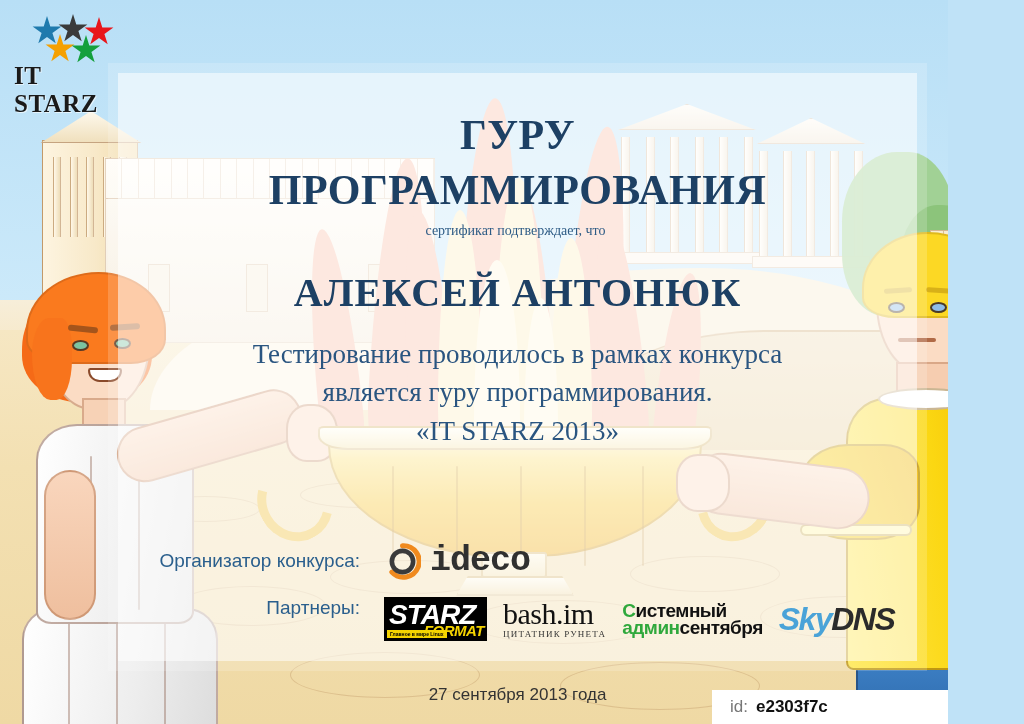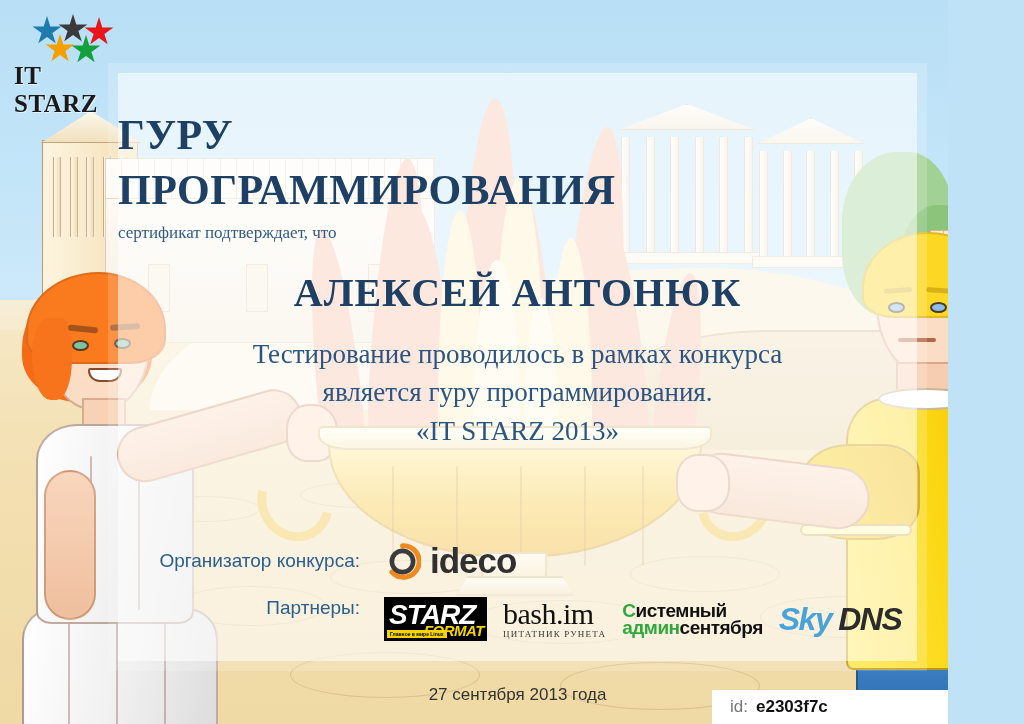--- a/index.html
+++ b/index.html
@@ -298,29 +298,30 @@
     font-weight:700; font-size:25px; letter-spacing:.5px;
     color:#1a1a1a; margin-top:2px;
     text-shadow:1px 1px 0 rgba(255,255,255,.6);
   }
 
   
   .content { position:absolute; left:118px; top:73px; width:799px; height:588px; }
 
   .title {
     position:absolute; left:0; right:0; top:35px;
+    text-align:center;
     font-family:"Liberation Serif", serif;
     font-weight:700; font-size:42px; line-height:1.32;
     color:#1d4064; letter-spacing:.5px;
   }
   .subtitle {
     position:absolute; left:0; right:4px; top:150px;
-    text-align:left;
-    font-family:"Liberation Serif", serif;
-    font-size:17px; color:#2d5b85;
+    text-align:center;
+    font-family:"Liberation Serif", serif;
+    font-size:14px; color:#2d5b85;
   }
   .name {
     position:absolute; left:0; right:0; top:196px;
     text-align:center;
     font-family:"Liberation Serif", serif;
     font-weight:700; font-size:40px; color:#1d4064;
     letter-spacing:1px;
   }
   .body-text {
     position:absolute; left:0; right:0; top:262px;
@@ -334,21 +335,21 @@
     display:flex; align-items:center;
   }
   .org-label {
     font-family:"Liberation Sans", sans-serif;
     font-size:19px; color:#2a5f8d; width:226px; text-align:right;
     padding-right:24px;
   }
   .ideco { display:flex; align-items:center; gap:9px; }
   .ideco-mark { width:37px; height:37px; position:relative; }
   .ideco-word {
-    font-family:Liberation Sans, sans-serif;
+    font-family:Liberation Mono, monospace;
     font-weight:700; font-size:35px; color:#303030; letter-spacing:-1px;
   }
 
   .part-row {
     position:absolute; left:40px; top:524px; width:760px;
     display:flex; align-items:flex-start;
   }
   .part-label {
     font-family:"Liberation Sans", sans-serif;
     font-size:19px; color:#2a5f8d; width:226px; text-align:right;
@@ -395,21 +396,21 @@
     font-size:19px; letter-spacing:-.5px; margin-top:-2px; }
   .g { color:#2fa83c; }
   .k { color:#111; }
 
   
   .sky {
     font-family:"Liberation Sans", sans-serif;
     font-weight:700; font-size:32px; font-style:italic; letter-spacing:-1.5px;
   }
   .sky .s1 { color:#4aa3d8; }
-  .sky .s2 { color:#2b2b2b;margin-left:7px; }
+  .sky .s2 { color:#2b2b2b; }
 
   .date {
     position:absolute; left:0; right:0; top:612px;
     text-align:center;
     font-family:"Liberation Sans", sans-serif;
     font-size:17px; color:#333;
   }
 
   .idbox {
     position:absolute; right:0; bottom:0; width:236px; height:34px;

